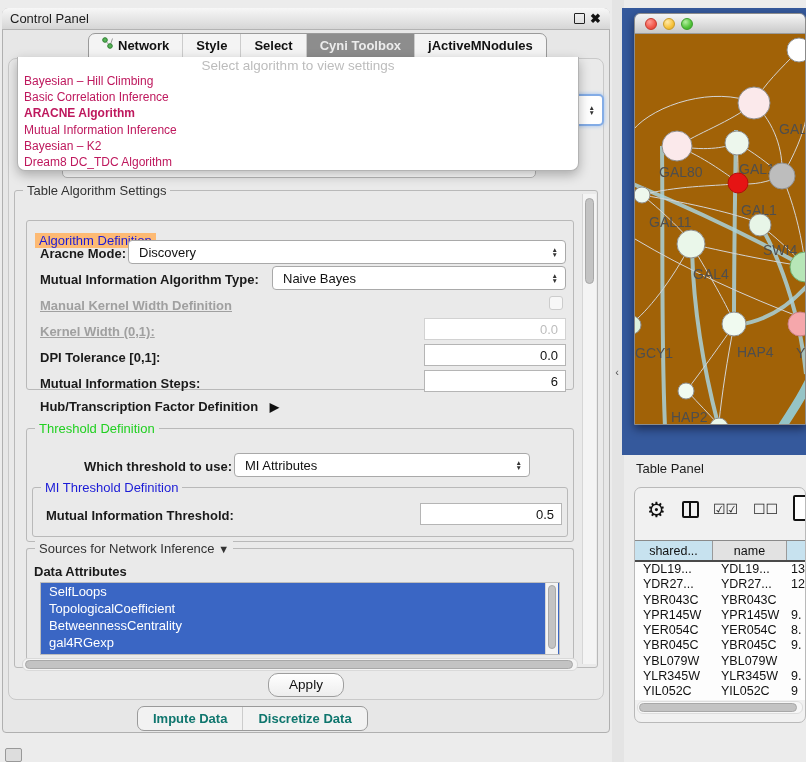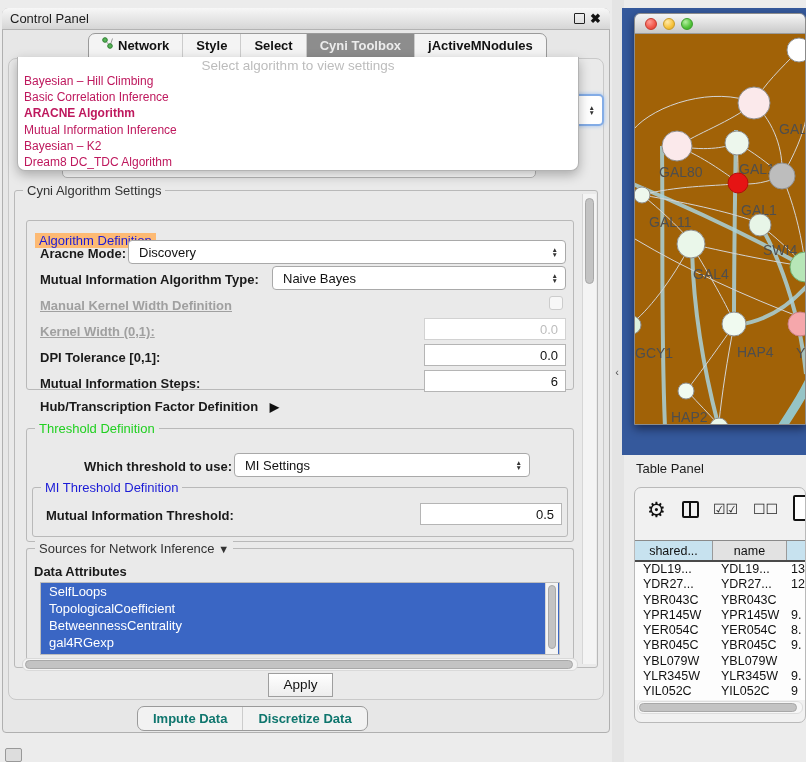--- a/index.html
+++ b/index.html
@@ -39,21 +39,21 @@
 
   .attr-list{background:#fff;border:1px solid #bdbdbd;overflow:hidden;box-sizing:border-box;}
   .attr-item{height:17px;line-height:17px;padding-left:8px;font-size:13px;background:#3a66c4;color:#fff;white-space:nowrap;}
   .attr-sliver{height:6px;background:#3a66c4;}
 
   
   .sbv{background:#f4f4f4;border-left:1px solid #d6d6d6;box-sizing:border-box;}
   .sbh{background:#f4f4f4;border:1px solid #d9d9d9;border-radius:6px;box-sizing:border-box;}
   .sb-thumb{position:absolute;background:#c3c3c3;border:1px solid #a8a8a8;border-radius:5px;box-sizing:border-box;}
 
-  .apply-btn{left:268px;top:673px;width:65px;height:24px;background:linear-gradient(#ffffff,#ededed);border:1px solid #9e9e9e;border-radius:0;font-size:13.5px;color:#111;text-align:center;line-height:22px;box-sizing:border-box;}
+  .apply-btn{left:268px;top:673px;width:76px;height:24px;background:linear-gradient(#ffffff,#ededed);border:1px solid #9e9e9e;border-radius:10px;font-size:13.5px;color:#111;text-align:center;line-height:22px;box-sizing:border-box;}
 
   .btabs{left:137px;top:706px;height:25px;display:flex;border:1px solid #9a9a9a;border-radius:7px;overflow:hidden;background:#f2f2f2;box-sizing:border-box;}
   .btab{padding:0 15px;line-height:23px;font-size:13px;font-weight:bold;color:#0f766e;border-right:1px solid #cccccc;}
   .btab:last-child{border-right:none;}
   .btab.sel{background:#8d8d8d;color:#ececec;}
 
   
   .algo-popup{left:17px;top:57px;width:562px;height:114px;background:#fff;border:1px solid #b3b3b3;border-top:none;border-radius:0 0 8px 8px;box-shadow:0 4px 12px rgba(0,0,0,.28);z-index:10;box-sizing:border-box;}
   .pop-ph{height:15px;line-height:15px;margin-top:1px;text-align:center;font-size:13.5px;color:#bcbcbc;}
   .pop-item{height:16.2px;line-height:16.2px;padding-left:6px;font-size:12px;color:#be185d;white-space:nowrap;}
@@ -138,21 +138,21 @@
         <span>Cyni Toolbox</span>
       </div>
     <div class="tab">
         <span>jActiveMNodules</span>
       </div>
   </div>
 
   <div class="abs cp-inner"></div>
 
   <div class="abs group" style="left:14px;top:190px;width:584px;height:478px;">
-    <span class="gtitle t-dark">Cyni Algorithm Settings</span>
+    <span class="gtitle t-dark">Table Algorithm Settings</span>
   </div>
 
   <div class="abs sbv" style="left:582px;top:194px;width:14px;height:470px;">
     <div class="sb-thumb" style="left:2px;top:4px;width:9px;height:86px;"></div>
   </div>
 
   <div class="abs group" style="left:26px;top:220px;width:548px;height:170px;">
     <span class="gtitle t-blue" style="background:#fdba74;margin-top:20px;">Algorithm Definition</span>
   </div>
   <div class="abs lbl" style="left:40px;top:246px;">Aracne Mode:</div>
@@ -183,21 +183,21 @@
   <div class="abs lbl" style="left:40px;top:399px;">
     <span>Hub/Transcription Factor Definition</span>
     <span class="arrow-r" style="margin-left:8px;">▶</span>
   </div>
 
   <div class="abs group" style="left:26px;top:428px;width:548px;height:114px;">
     <span class="gtitle t-green">Threshold Definition</span>
   </div>
   <div class="abs lbl" style="left:84px;top:459px;">Which threshold to use:</div>
   <div class="abs combo" style="left:234px;top:453px;width:296px;height:24px;">
-    <span>MI Settings</span>
+    <span>MI Attributes</span>
     <span class="stepper">
         <span>▲</span>
         <span>▼</span>
       </span>
   </div>
   <div class="abs group" style="left:32px;top:487px;width:536px;height:50px;">
     <span class="gtitle t-blue">MI Threshold Definition</span>
   </div>
   <div class="abs lbl" style="left:46px;top:508px;">Mutual Information Threshold:</div>
   <div class="abs field" style="left:420px;top:503px;width:142px;height:22px;">0.5</div>

